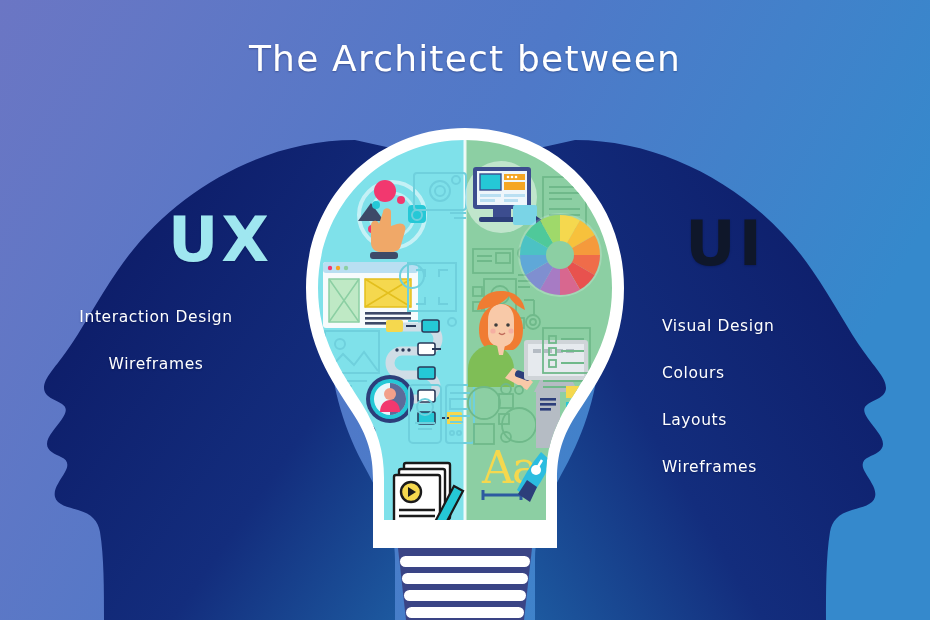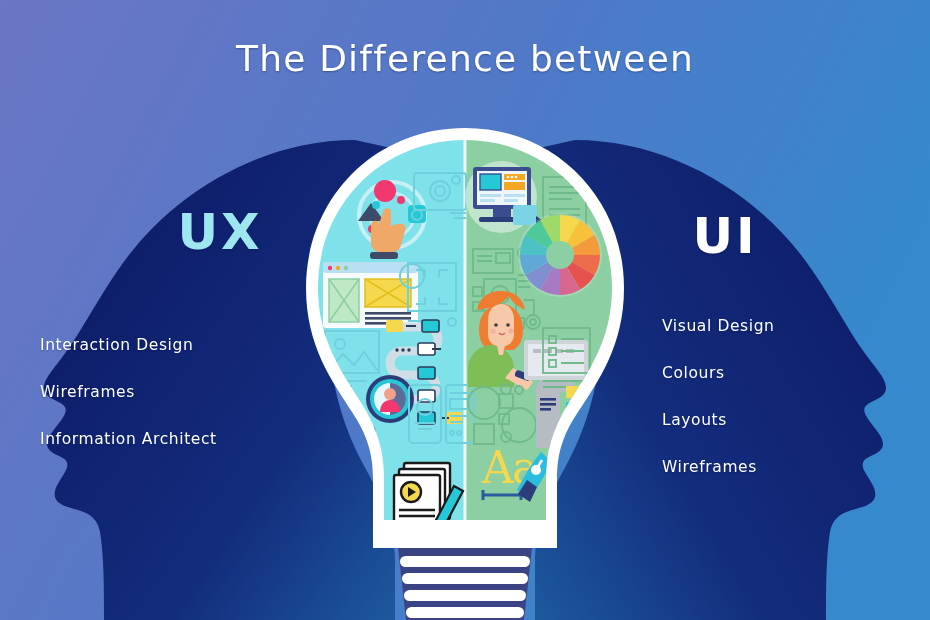--- a/index.html
+++ b/index.html
@@ -12,28 +12,28 @@
   svg.full{position:absolute;left:0;top:0;width:930px;height:620px;display:block;}
 
   .title{
     position:absolute;left:0;top:38px;width:930px;text-align:center;
     color:#ffffff;font-size:36px;letter-spacing:1.2px;
     font-family:"DejaVu Sans", sans-serif;
     text-shadow:0 1px 2px rgba(20,30,90,.25);
     z-index:40;
   }
   .bigword{
-    position:absolute;font-size:50px;font-weight:bold;letter-spacing:3px;z-index:40;
+    position:absolute;font-size:62px;font-weight:bold;letter-spacing:3px;z-index:40;
     font-family:"DejaVu Sans", sans-serif;
   }
   #ux-word{left:120px;top:203px;width:200px;text-align:center;color:#9fe7f0;}
-  #ui-word{left:640px;top:207px;width:170px;text-align:center;color:#ffffff;}
+  #ui-word{left:640px;top:207px;width:170px;text-align:center;color:#0f172a;}
 
   .list{position:absolute;z-index:40;color:#ffffff;font-size:15.5px;letter-spacing:.6px;}
-  #ux-list{left:40px;top:336px;width:232px;text-align:left;}
+  #ux-list{left:40px;top:308px;width:232px;text-align:center;}
   #ui-list{left:662px;top:317px;width:250px;text-align:left;}
   .list li{list-style:none;margin:0 0 29px 0;white-space:nowrap;}
   .list ul{margin:0;padding:0;}
 
   .txtshadow{text-shadow:0 1px 2px rgba(5,15,60,.35);}
 </style>
 </head>
 <body>
 
 <div id="stage">
@@ -397,30 +397,29 @@
 
     <g>
       <path d="M398,548 L532,548 L524,620 L406,620 Z" fill="#3a4485"></path>
       <rect x="400" y="556" width="130" height="11" rx="5.5" fill="#ffffff"></rect>
       <rect x="402" y="573" width="126" height="11" rx="5.5" fill="#ffffff"></rect>
       <rect x="404" y="590" width="122" height="11" rx="5.5" fill="#ffffff"></rect>
       <rect x="406" y="607" width="118" height="11" rx="5.5" fill="#ffffff"></rect>
     </g>
   </svg>
 
-  <div class="title txtshadow">The Difference between</div>
+  <div class="title txtshadow">The Architect between</div>
 
   <div class="bigword txtshadow" id="ux-word">UX</div>
   <div class="bigword txtshadow" id="ui-word">UI</div>
 
   <div class="list txtshadow" id="ux-list">
     <ul>
       <li>Interaction Design</li>
       <li>Wireframes</li>
-      <li>Information Architect</li>
     </ul>
   </div>
 
   <div class="list txtshadow" id="ui-list">
     <ul>
       <li>Visual Design</li>
       <li>Colours</li>
       <li>Layouts</li>
       <li>Wireframes</li>
     </ul>

